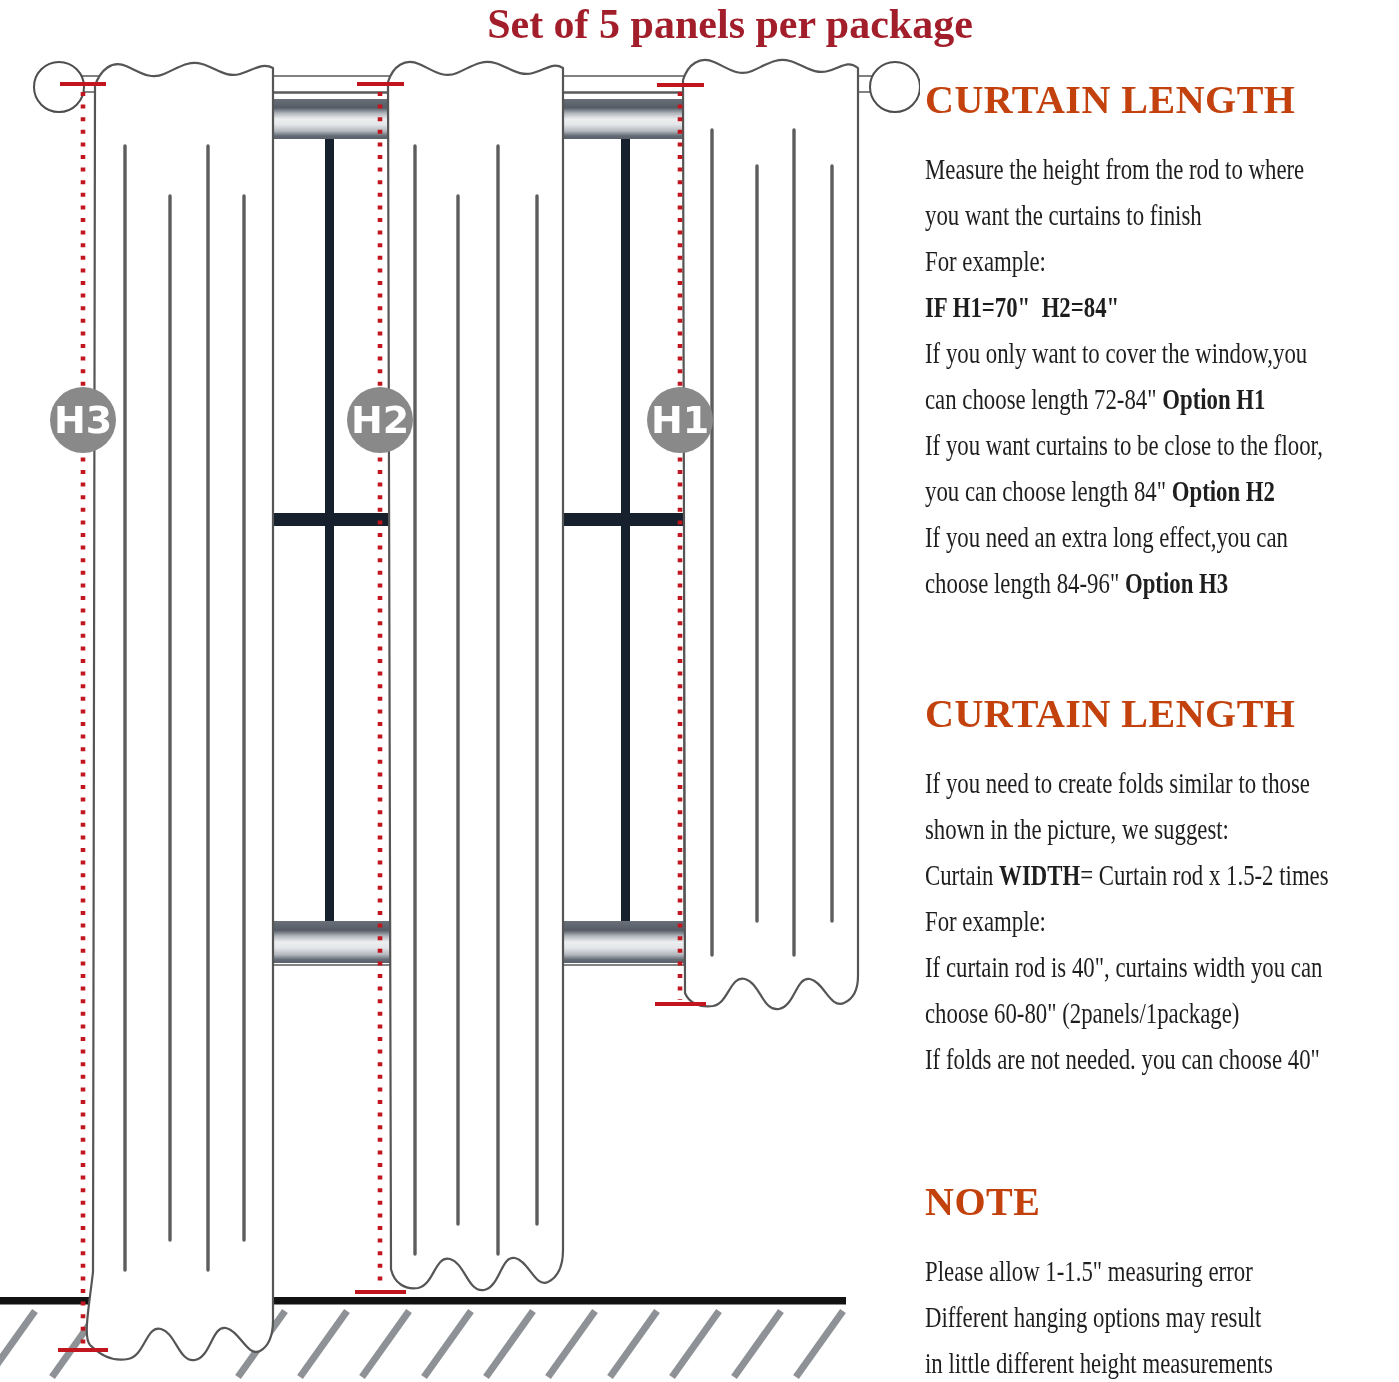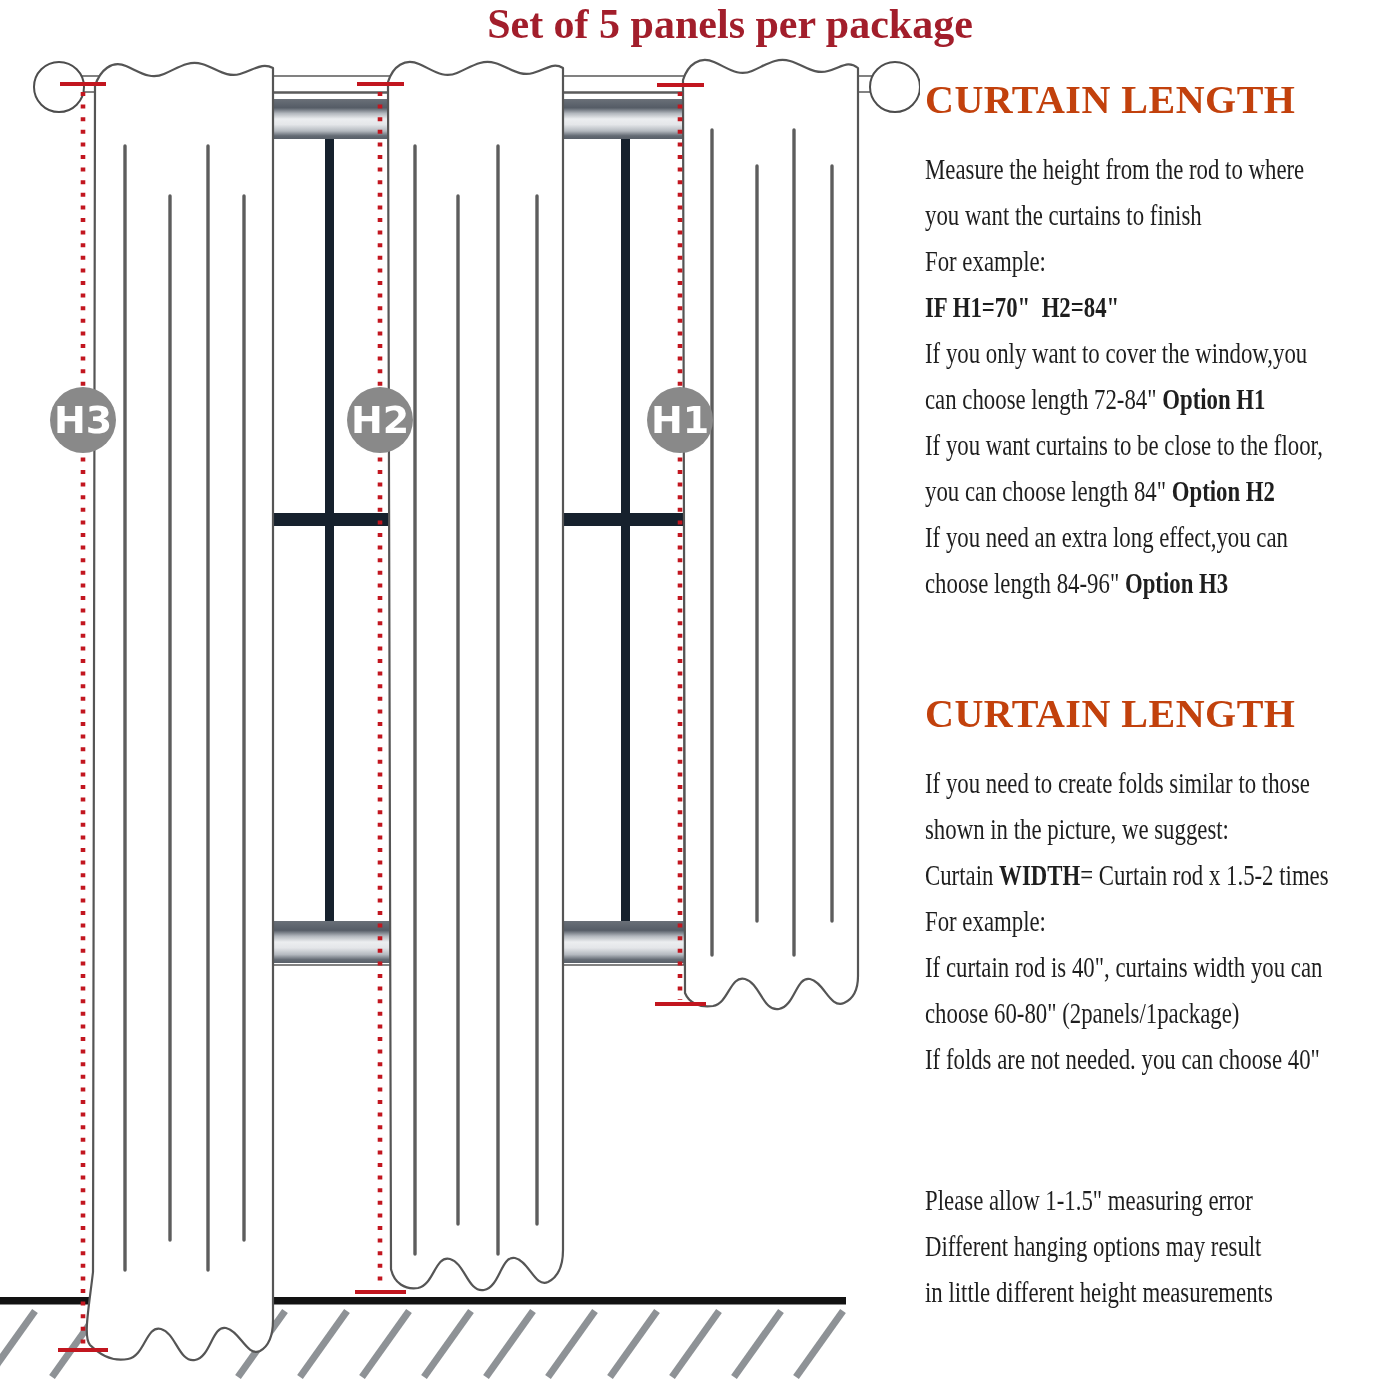--- a/index.html
+++ b/index.html
@@ -179,19 +179,20 @@
         <div class="bodyline"><span>If you need to create folds similar to those</span></div>
         <div class="bodyline"><span>shown in the picture, we suggest:</span></div>
         <div class="bodyline"><span>Curtain </span><span class="b">WIDTH</span><span>= Curtain rod x 1.5-2 times</span></div>
         <div class="bodyline"><span>For example:</span></div>
         <div class="bodyline"><span>If curtain rod is 40", curtains width you can</span></div>
         <div class="bodyline"><span>choose 60-80" (2panels/1package)</span></div>
         <div class="bodyline"><span>If folds are not needed. you can choose 40"</span></div>
       </div>
   </section>
   <section class="sec-3">
+    <h2>NOTE</h2>
     <div>
         <div class="bodyline"><span>Please allow 1-1.5" measuring error</span></div>
         <div class="bodyline"><span>Different hanging options may result</span></div>
         <div class="bodyline"><span>in little different height measurements</span></div>
       </div>
   </section>
 </div>
 
 </body></html>

